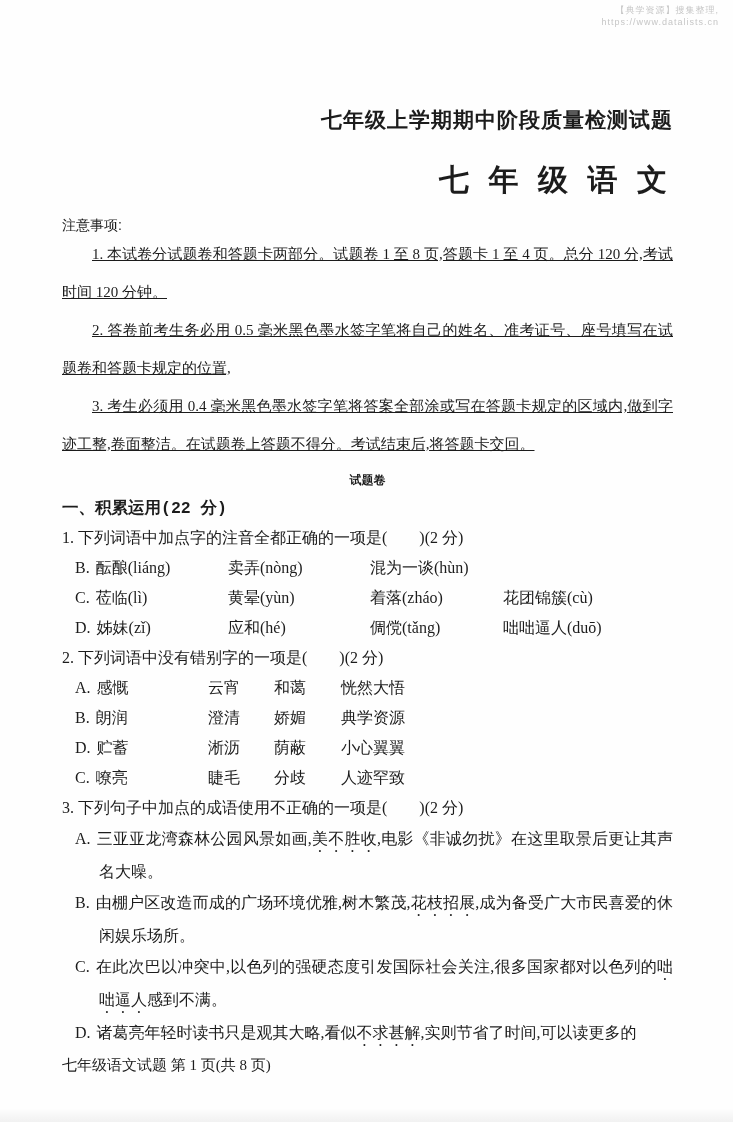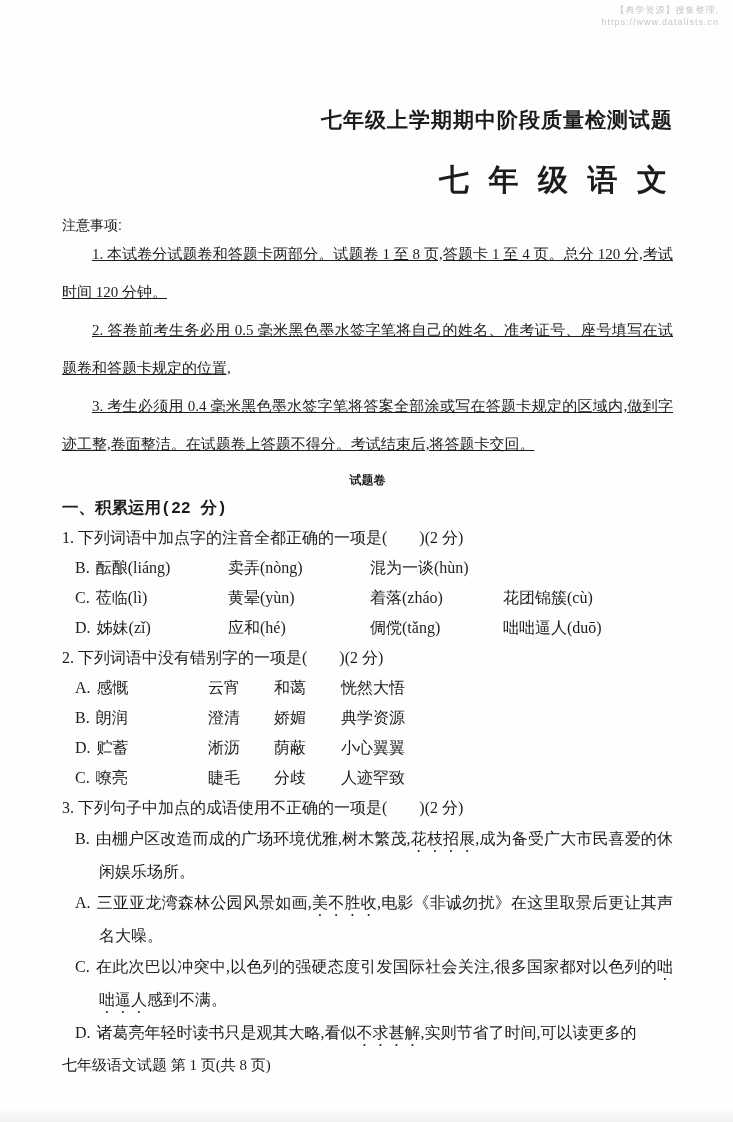--- a/index.html
+++ b/index.html
@@ -174,22 +174,22 @@
       <span>小心翼翼</span>
     </div>
     <div class="opt-grid-row q2-row">
       <span><span class="lbl">C.</span><span>嘹亮</span></span>
       <span>睫毛</span>
       <span>分歧</span>
       <span>人迹罕致</span>
     </div>
 
     <div class="stem">3. 下列句子中加点的成语使用不正确的一项是(　　)(2 分)</div>
+    <p class="opt-para"><span class="lbl">A.</span><span>三亚亚龙湾森林公园风景如画,</span><span class="emph">美不胜收</span><span>,电影《非诚勿扰》在这里取景后更让其声名大噪。</span></p>
     <p class="opt-para"><span class="lbl">B.</span><span>由棚户区改造而成的广场环境优雅,树木繁茂,</span><span class="emph">花枝招展</span><span>,成为备受广大市民喜爱的休闲娱乐场所。</span></p>
-    <p class="opt-para"><span class="lbl">A.</span><span>三亚亚龙湾森林公园风景如画,</span><span class="emph">美不胜收</span><span>,电影《非诚勿扰》在这里取景后更让其声名大噪。</span></p>
     <p class="opt-para"><span class="lbl">C.</span><span>在此次巴以冲突中,以色列的强硬态度引发国际社会关注,很多国家都对以色列的</span><span class="emph">咄咄逼人</span><span>感到不满。</span></p>
     <p class="opt-para"><span class="lbl">D.</span><span>诸葛亮年轻时读书只是观其大略,看似</span><span class="emph">不求甚解</span><span>,实则节省了时间,可以读更多的</span></p>
 
     <div class="footer">七年级语文试题 第 1 页(共 8 页)</div>
 
   </div>
 
   <div class="scan-edge"></div>
 </div>
 

